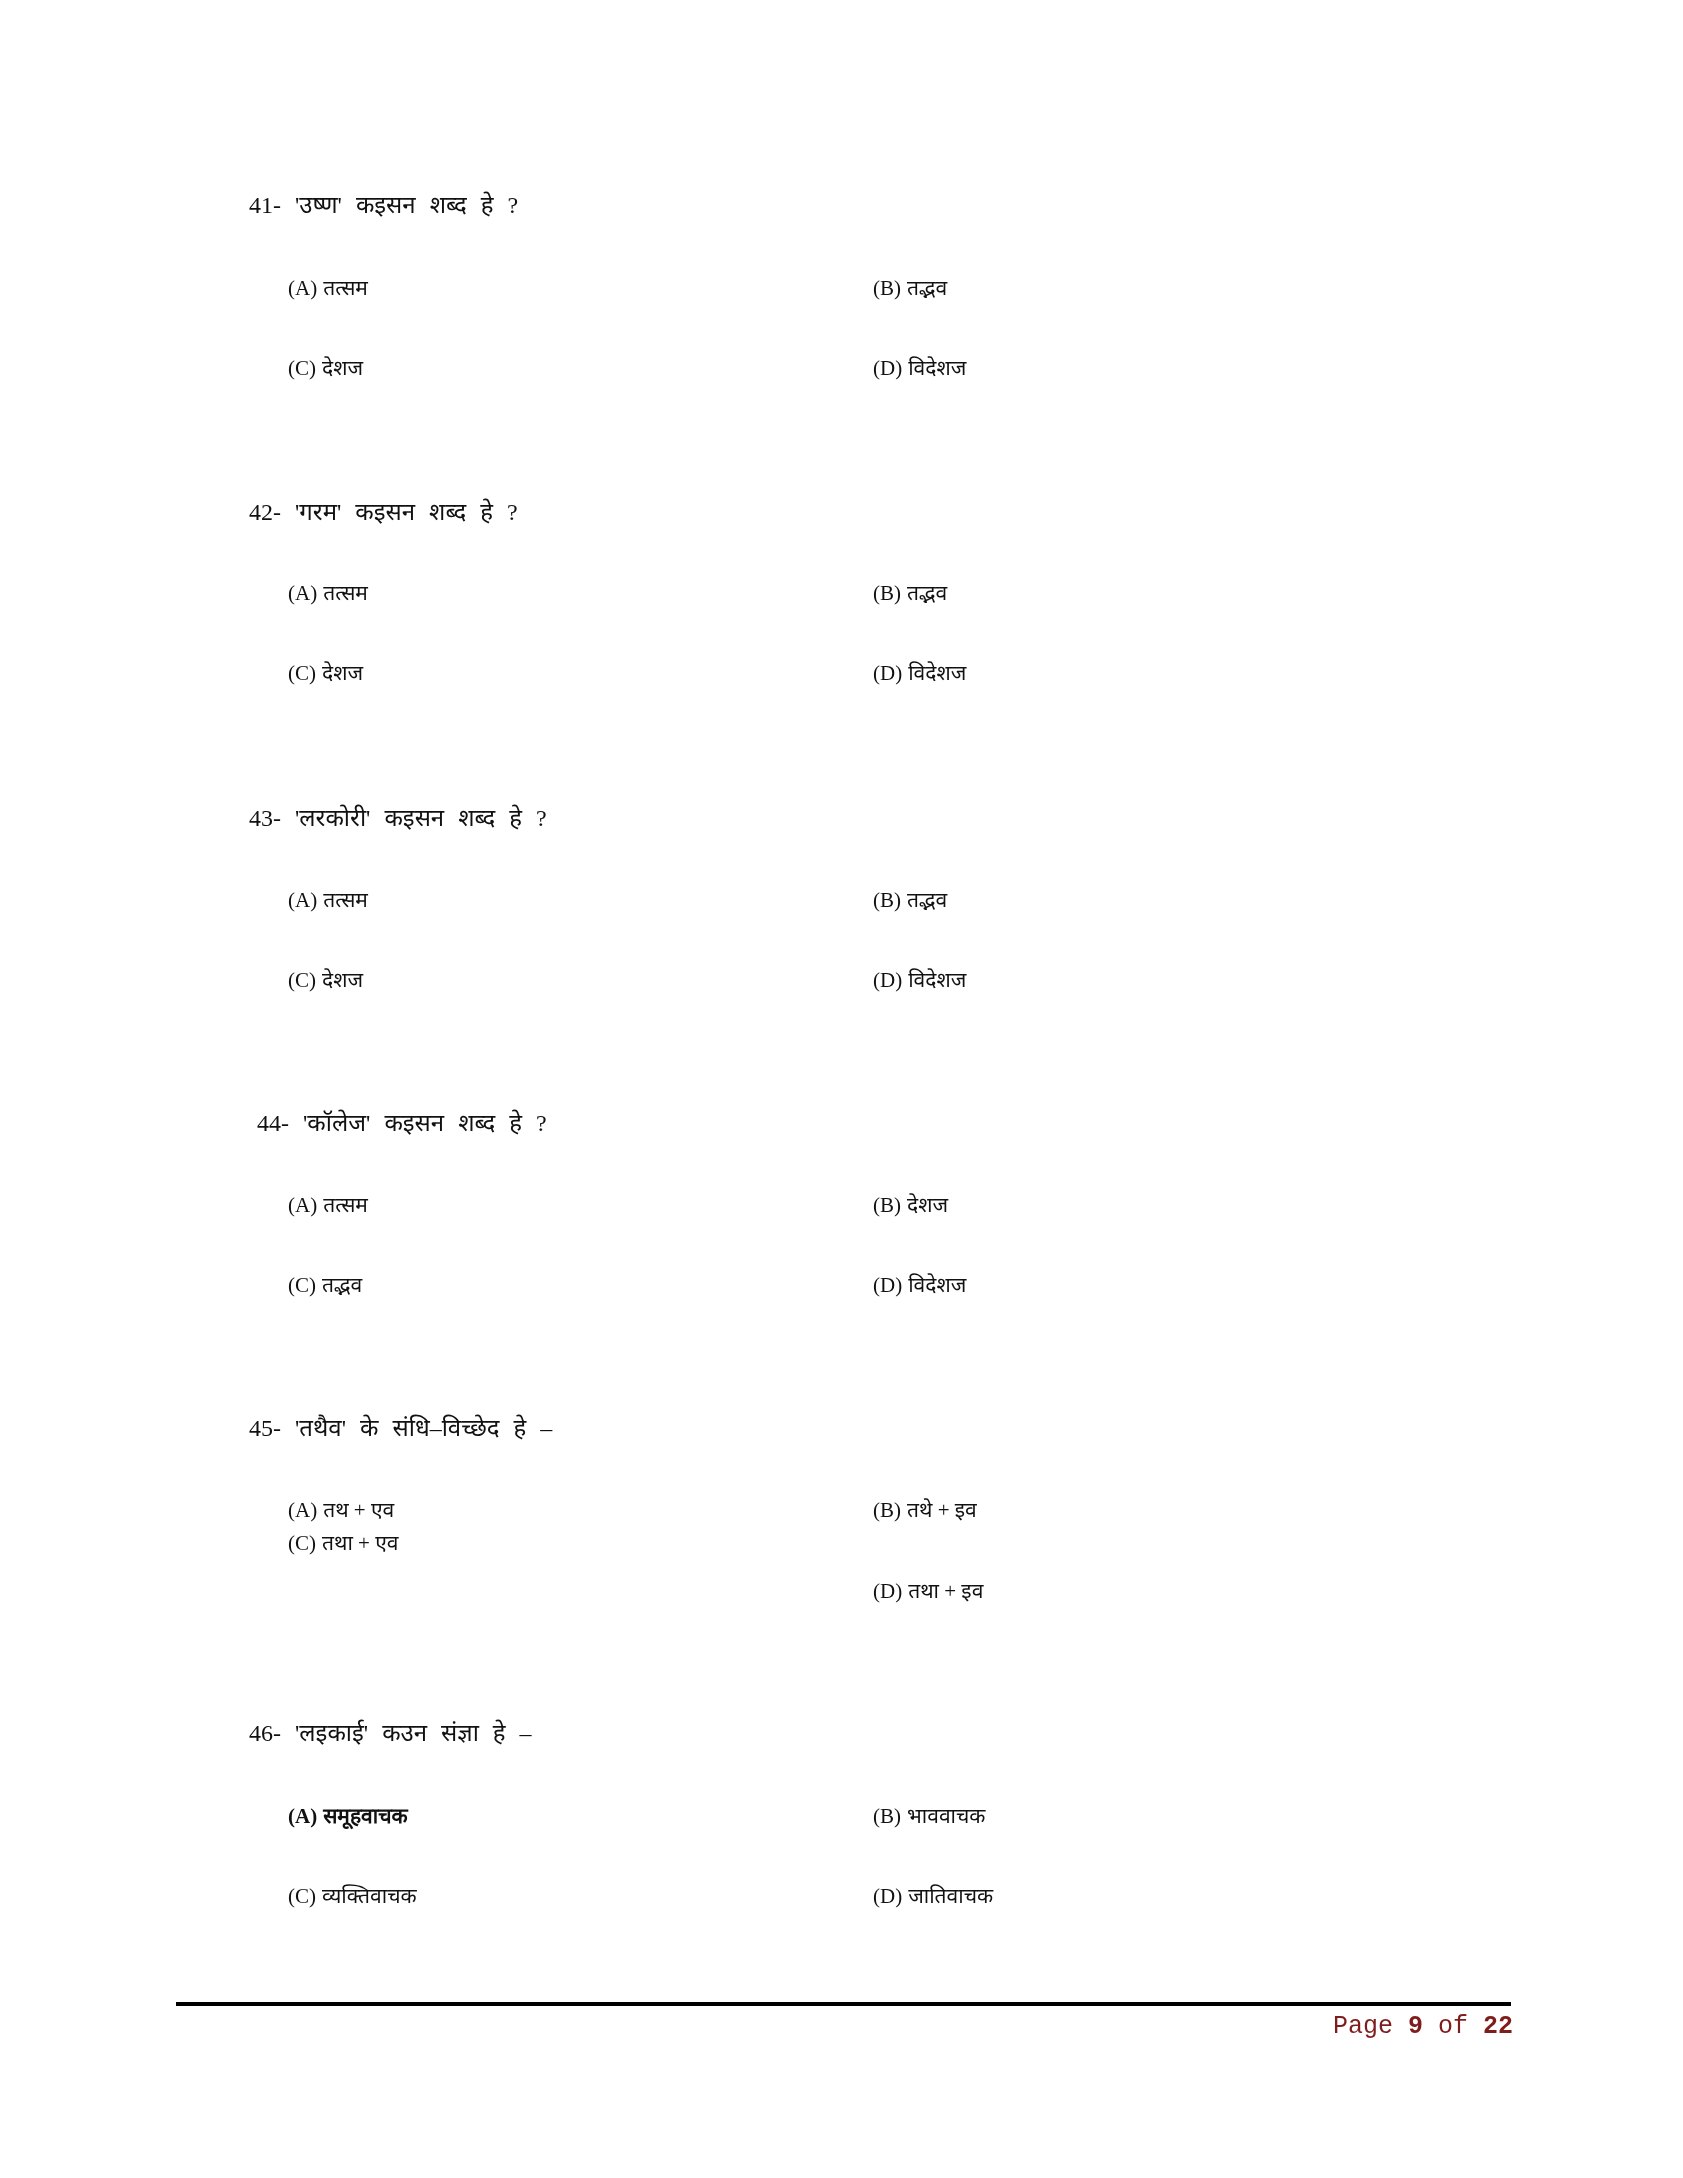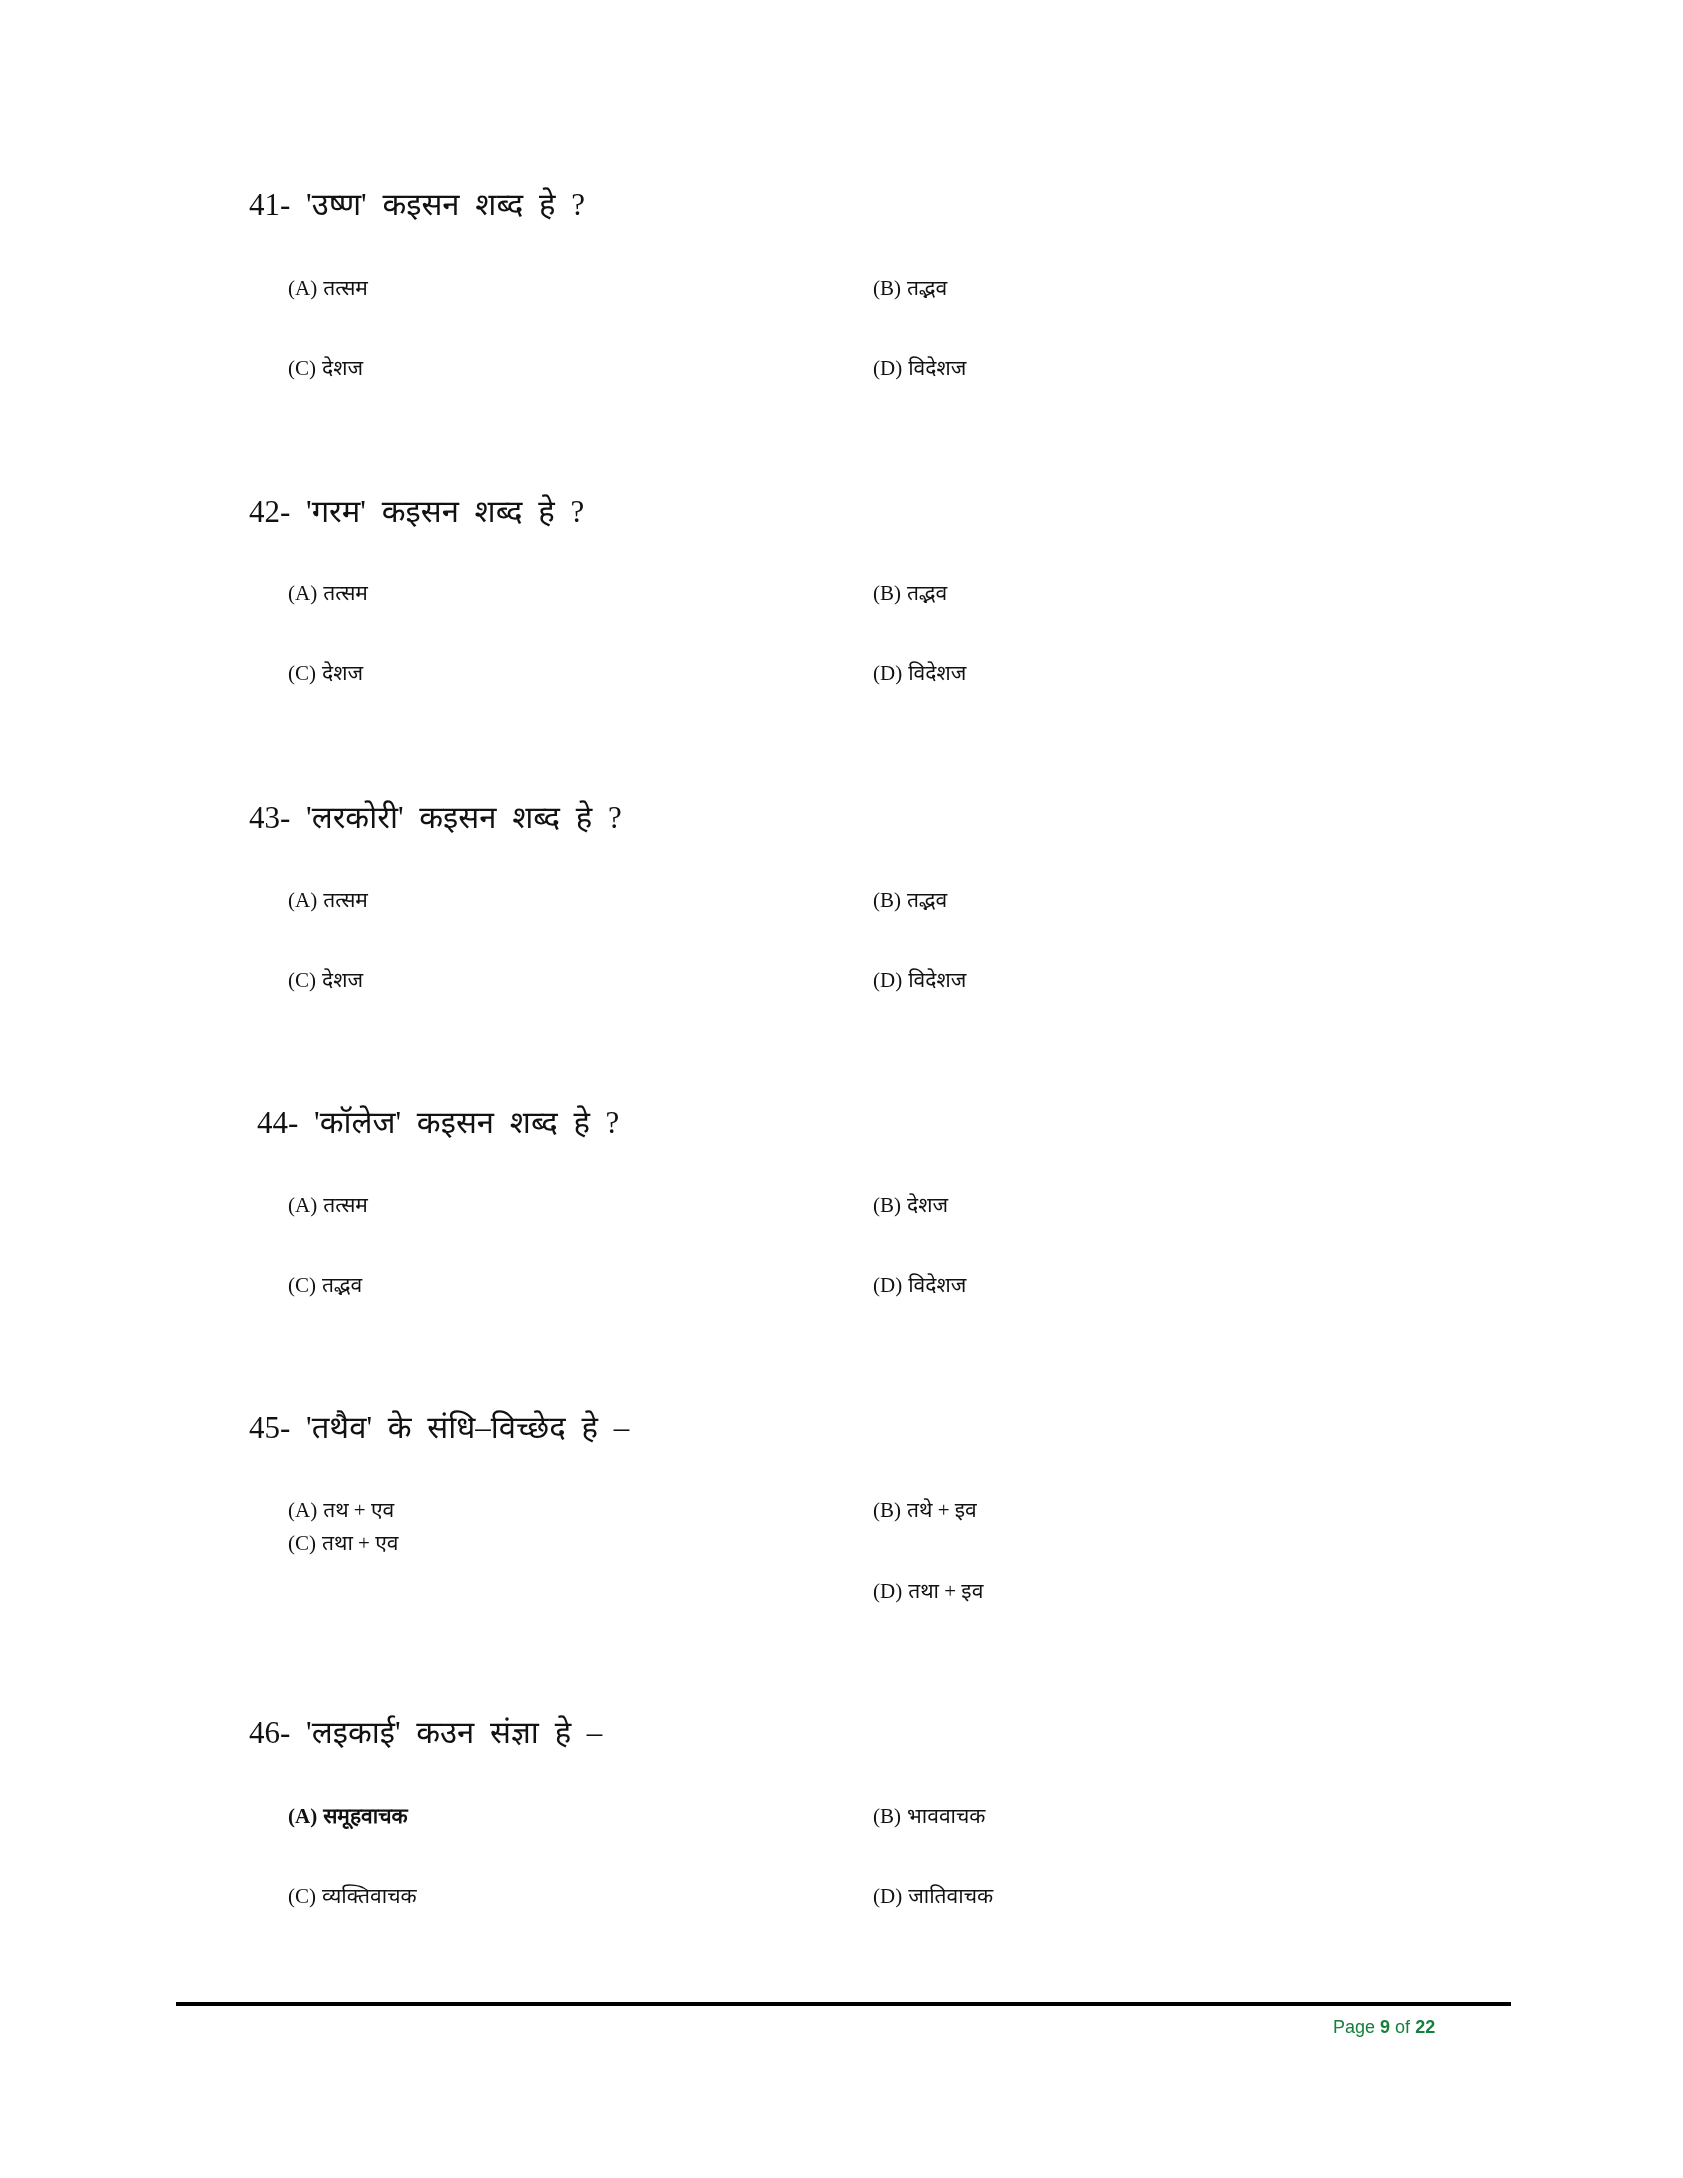--- a/index.html
+++ b/index.html
@@ -1,25 +1,25 @@
 <!DOCTYPE html>
 <html><head>
 <meta charset="utf-8">
 <style>
   html, body { margin: 0; padding: 0; background: #ffffff; }
   body { width: 1683px; height: 2178px; position: relative; overflow: hidden;
          font-family: "Liberation Serif", "DejaVu Serif", serif; color: #111; }
-  .q { position: absolute; left: 249px; font-size: 31px; line-height: 40px; white-space: nowrap; word-spacing: 8px; text-align: right; }
+  .q { position: absolute; left: 249px; font-size: 24px; line-height: 40px; white-space: nowrap; word-spacing: 8px; text-align: right; }
   .opt { position: absolute; font-size: 21px; line-height: 40px; white-space: nowrap; }
   .opt .lbl { margin-right: 6px; }
   .col-a { left: 288px; }
   .col-b { left: 873px; }
   .rule { position: absolute; left: 176px; top: 2002px; width: 1335px; height: 4px; background: #000; }
-  .footer { position: absolute; left: 1333px; top: 2010px; font-family: Liberation Sans, sans-serif;
-            font-size: 18px; line-height: 34px; color: #15803d; }
+  .footer { position: absolute; left: 1333px; top: 2010px; font-family: Liberation Mono, monospace;
+            font-size: 25px; line-height: 34px; color: #7f1d1d; }
   .footer b { font-weight: bold; }
 </style>
 </head>
 <body>
 
 <div class="q" style="top:185px;">
   <span>41-</span>
   <span>'उष्ण'  कइसन  शब्द  हे  ?</span>
 </div>
 <div class="opt col-a" style="top:268px;"><span class="lbl">(A)</span><span>तत्सम</span></div>

